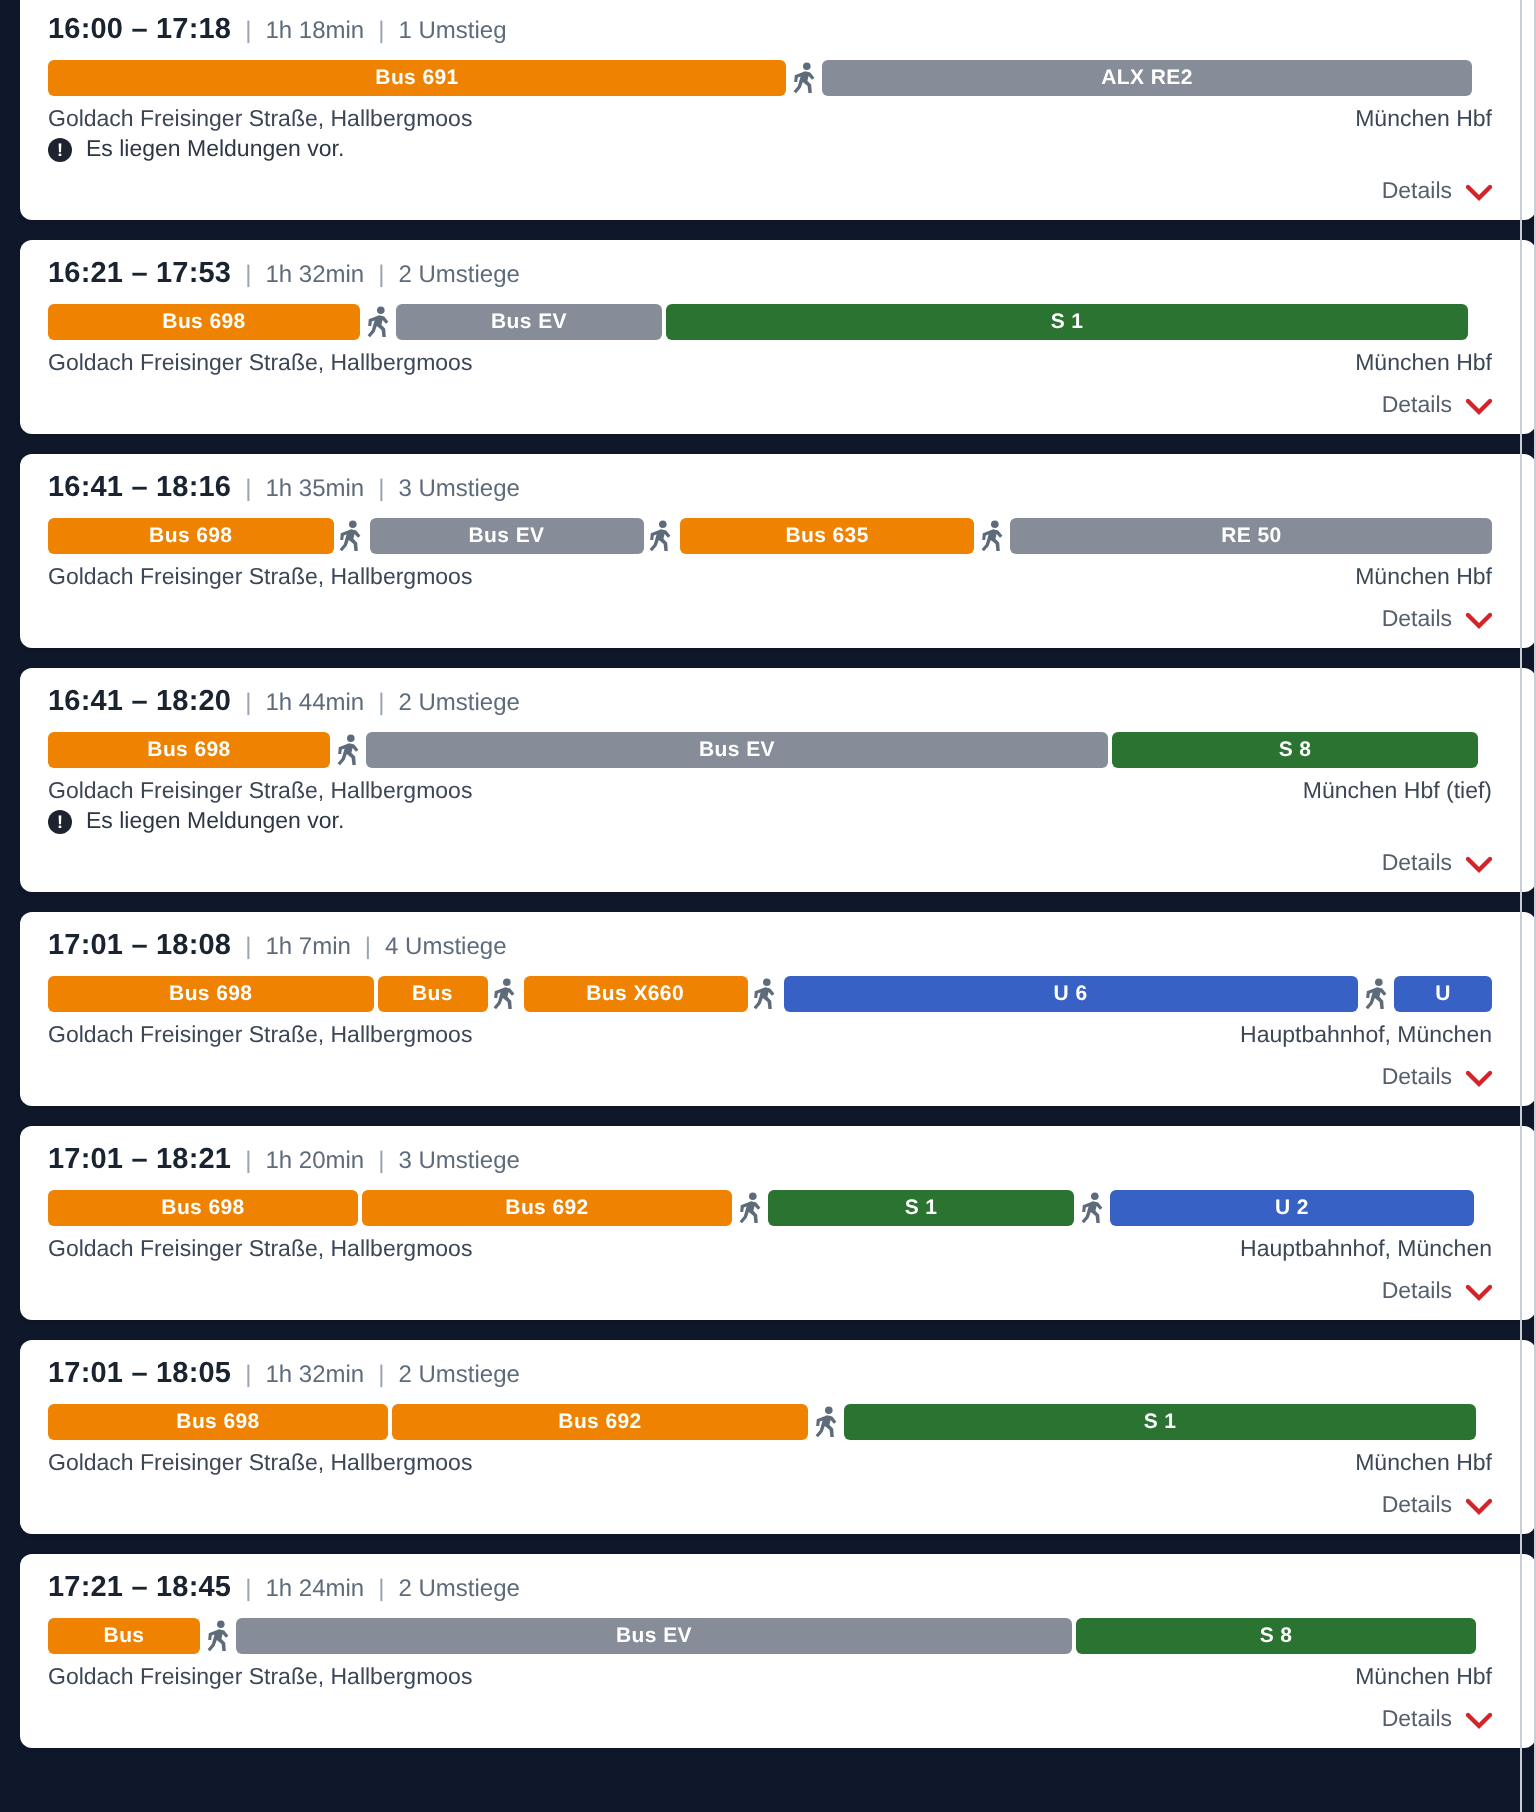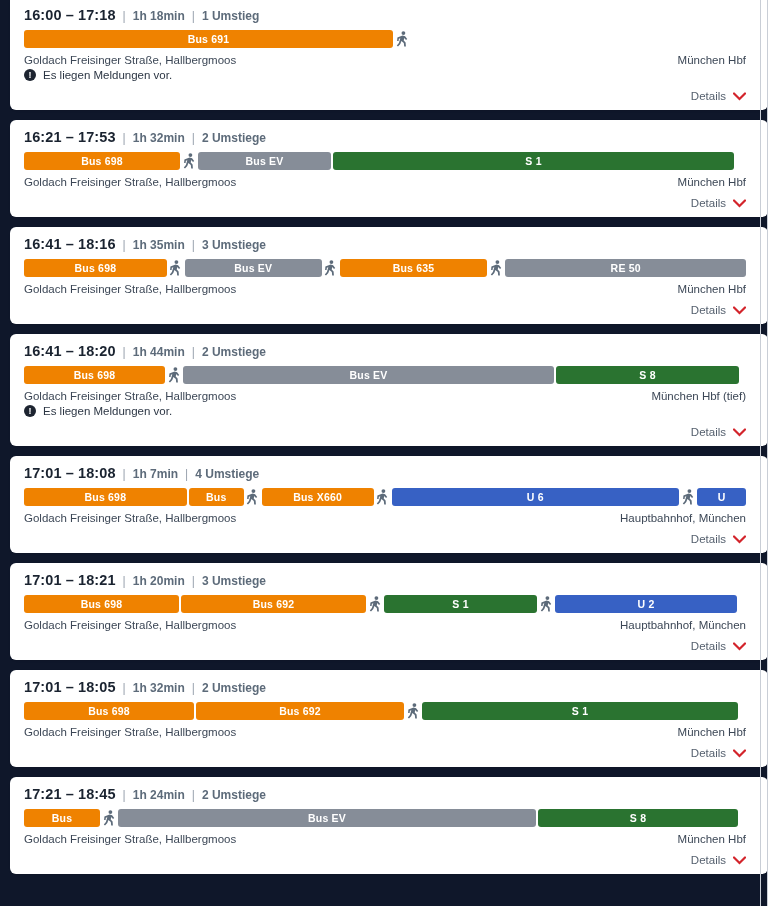--- a/index.html
+++ b/index.html
@@ -68,21 +68,20 @@
     letter-spacing: 0.1px;
   }
   .sep {
     color: #9aa3af;
     font-size: 12px;
     padding: 0 7px;
   }
   .dur, .transfers {
     font-size: 12px;
     color: #5d6b7a;
-    font-weight: bold;
   }
 
   .legs {
     display: flex;
     align-items: flex-end;
     width: 100%;
     gap: 0;
     margin-bottom: 6px;
   }
   .leg {
@@ -174,20 +173,21 @@
           <span class="transfers">1 Umstieg</span>
         </div>
         <div class="legs">
           <span class="leg bus" style="width:369px;margin-left:0px">Bus 691</span>
           <span class="walk">
             <svg width="13" height="16" viewBox="0 0 13 16">
               <circle cx="7.4" cy="2.1" r="1.9" fill="#5d6b7a"></circle>
               <path d="M6.6 4.6 L9.1 5.3 L11.2 7.9 L10.0 8.9 L8.3 7.0 L7.7 9.4 L9.6 11.4 L9.9 15.5 L8.2 15.5 L7.8 12.0 L5.4 10.0 L4.3 13.0 L2.0 15.6 L0.8 14.6 L2.9 12.1 L4.3 7.2 L2.9 7.8 L2.6 10.0 L1.1 10.0 L1.4 6.6 Z" fill="#5d6b7a"></path>
             </svg>
           </span>
+          <span class="leg rail" style="width:325px;margin-left:0px">ALX RE2</span>
         </div>
         <div class="stops">
           <span>Goldach Freisinger Straße, Hallbergmoos</span>
           <span class="stop-to">München Hbf</span>
         </div>
         <div class="notice">
           <span class="notice-icon">!</span>
           <span>Es liegen Meldungen vor.</span>
         </div>
         <div class="details-row">

